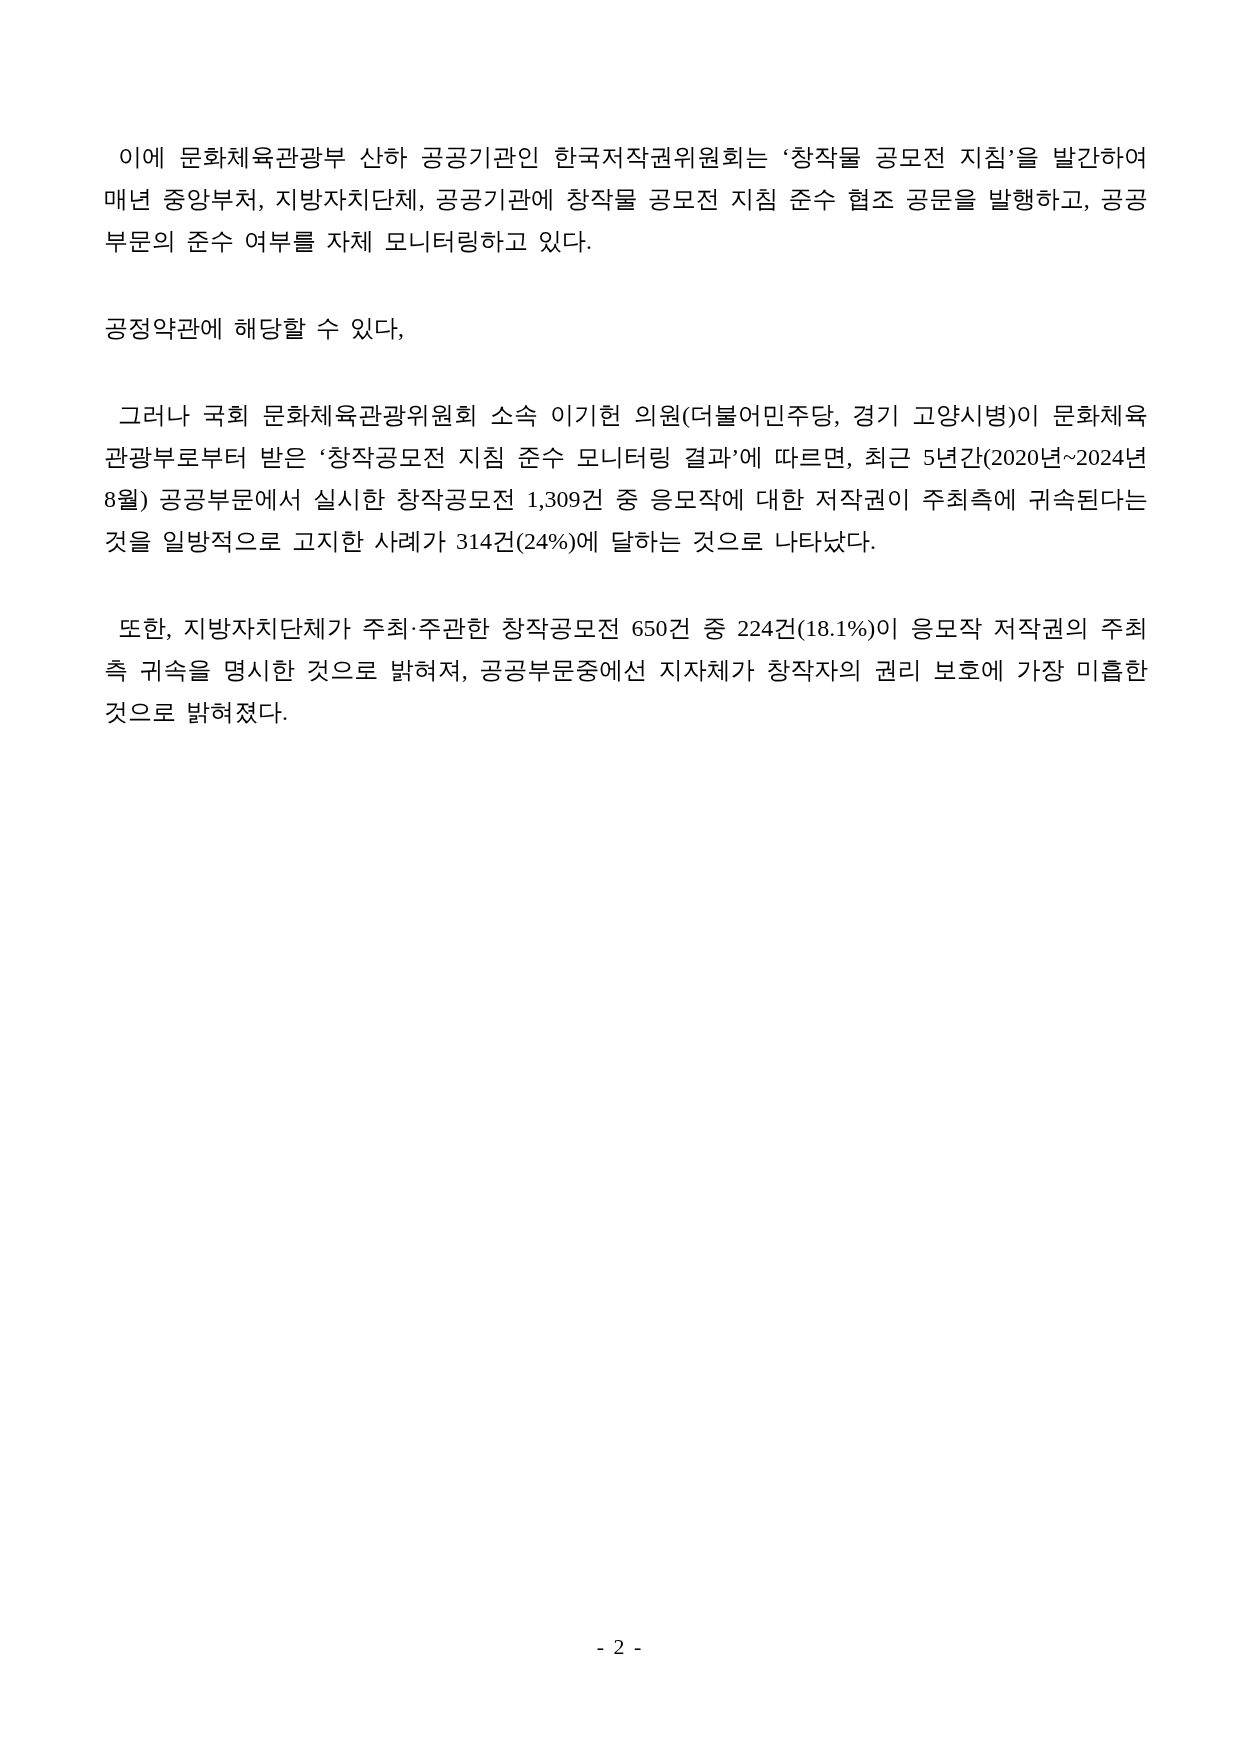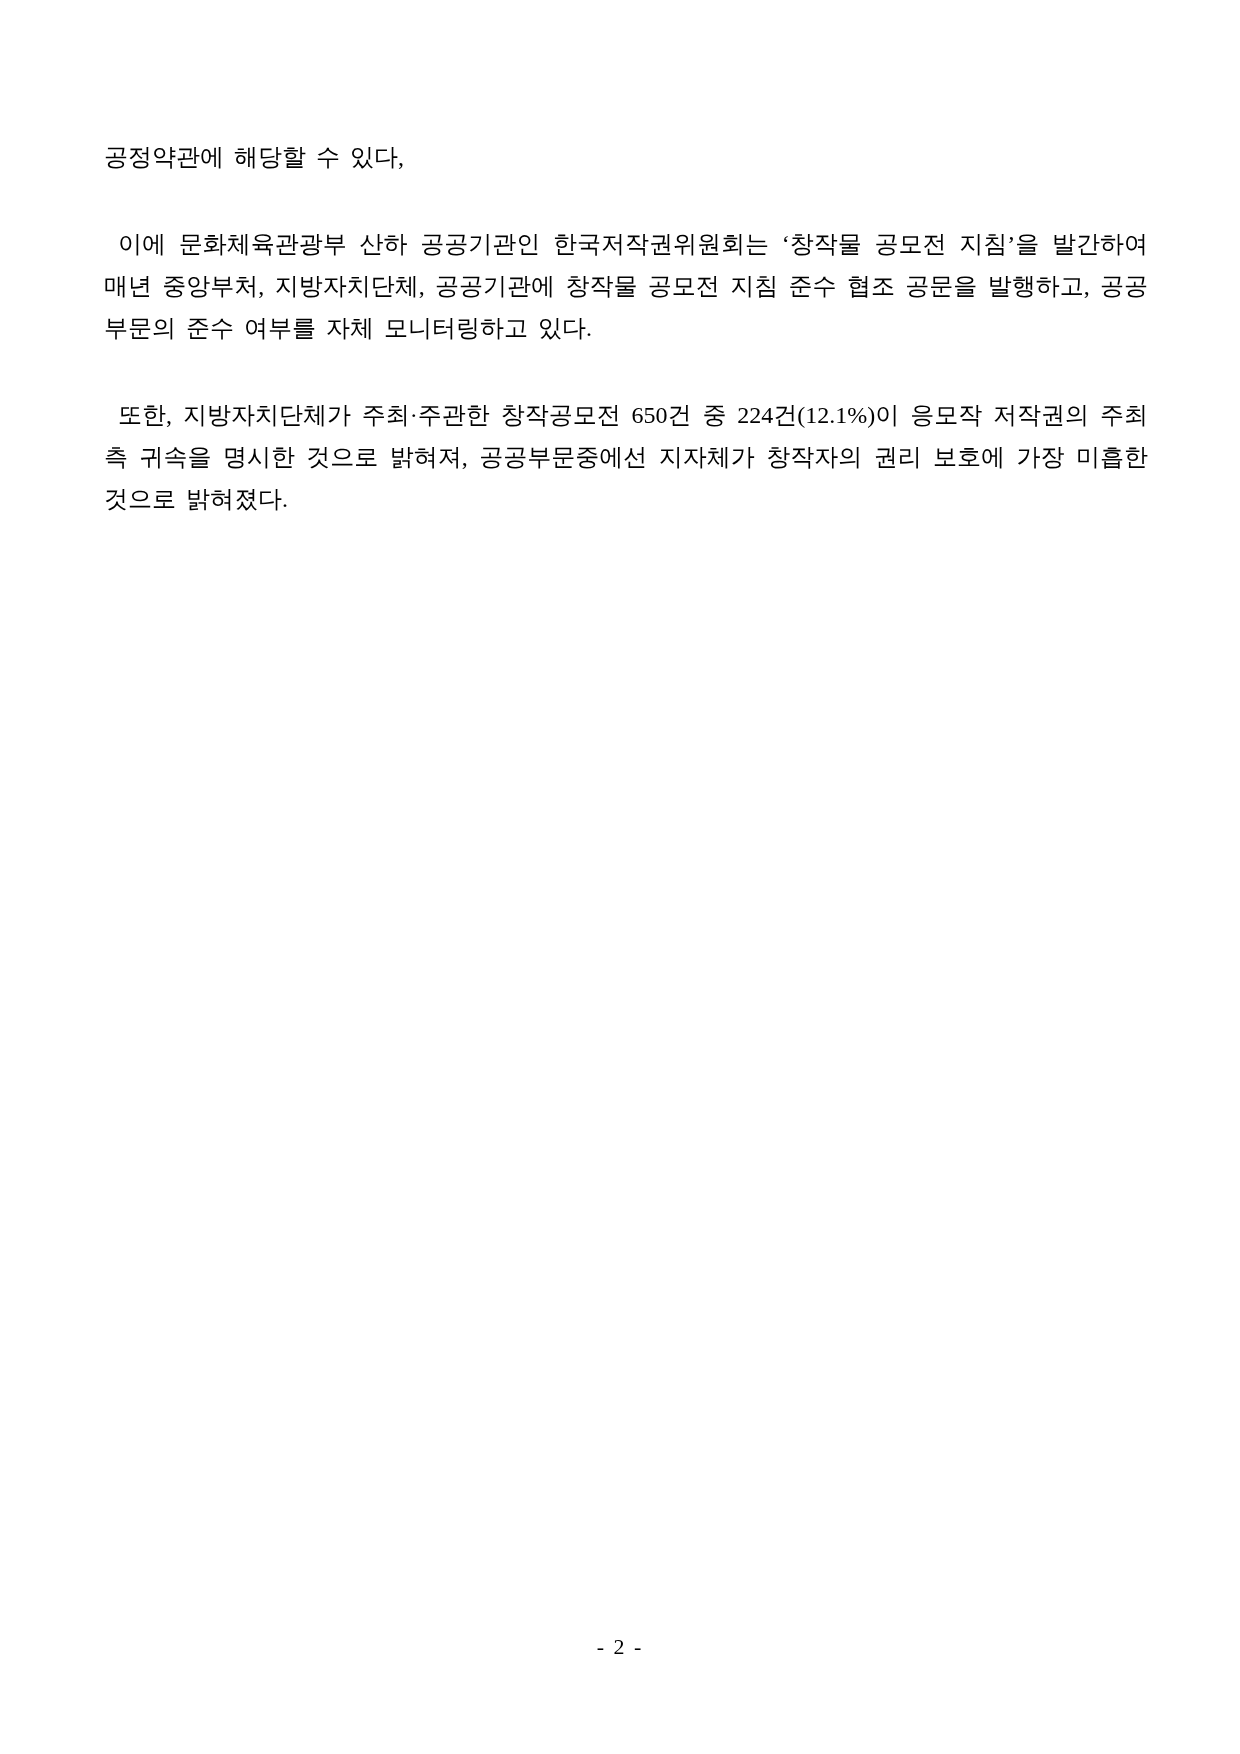--- a/index.html
+++ b/index.html
@@ -41,21 +41,22 @@
     text-align: center;
     font-size: 22px;
     letter-spacing: 2px;
   }
 </style>
 </head>
 <body>
 
 <div class="page">
   <main class="doc">
+    <p class="para indented">이에 문화체육관광부 산하 공공기관인 한국저작권위원회는 ‘창작물 공모전 지침’을 발간하여 매년 중앙부처, 지방자치단체, 공공기관에 창작물 공모전 지침 준수 협조 공문을 발행하고, 공공부문의 준수 여부를 자체 모니터링하고 있다.</p>
     <p class="para">공정약관에 해당할 수 있다,</p>
-    <p class="para indented">이에 문화체육관광부 산하 공공기관인 한국저작권위원회는 ‘창작물 공모전 지침’을 발간하여 매년 중앙부처, 지방자치단체, 공공기관에 창작물 공모전 지침 준수 협조 공문을 발행하고, 공공부문의 준수 여부를 자체 모니터링하고 있다.</p>
-    <p class="para indented">또한, 지방자치단체가 주최·주관한 창작공모전 650건 중 224건(12.1%)이 응모작 저작권의 주최측 귀속을 명시한 것으로 밝혀져, 공공부문중에선 지자체가 창작자의 권리 보호에 가장 미흡한 것으로 밝혀졌다.</p>
+    <p class="para indented">그러나 국회 문화체육관광위원회 소속 이기헌 의원(더불어민주당, 경기 고양시병)이 문화체육관광부로부터 받은 ‘창작공모전 지침 준수 모니터링 결과’에 따르면, 최근 5년간(2020년~2024년 8월) 공공부문에서 실시한 창작공모전 1,309건 중 응모작에 대한 저작권이 주최측에 귀속된다는 것을 일방적으로 고지한 사례가 314건(24%)에 달하는 것으로 나타났다.</p>
+    <p class="para indented">또한, 지방자치단체가 주최·주관한 창작공모전 650건 중 224건(18.1%)이 응모작 저작권의 주최측 귀속을 명시한 것으로 밝혀져, 공공부문중에선 지자체가 창작자의 권리 보호에 가장 미흡한 것으로 밝혀졌다.</p>
   </main>
 
   <footer class="footer">
     <span>- 2 -</span>
   </footer>
 </div>
 
 </body></html>

